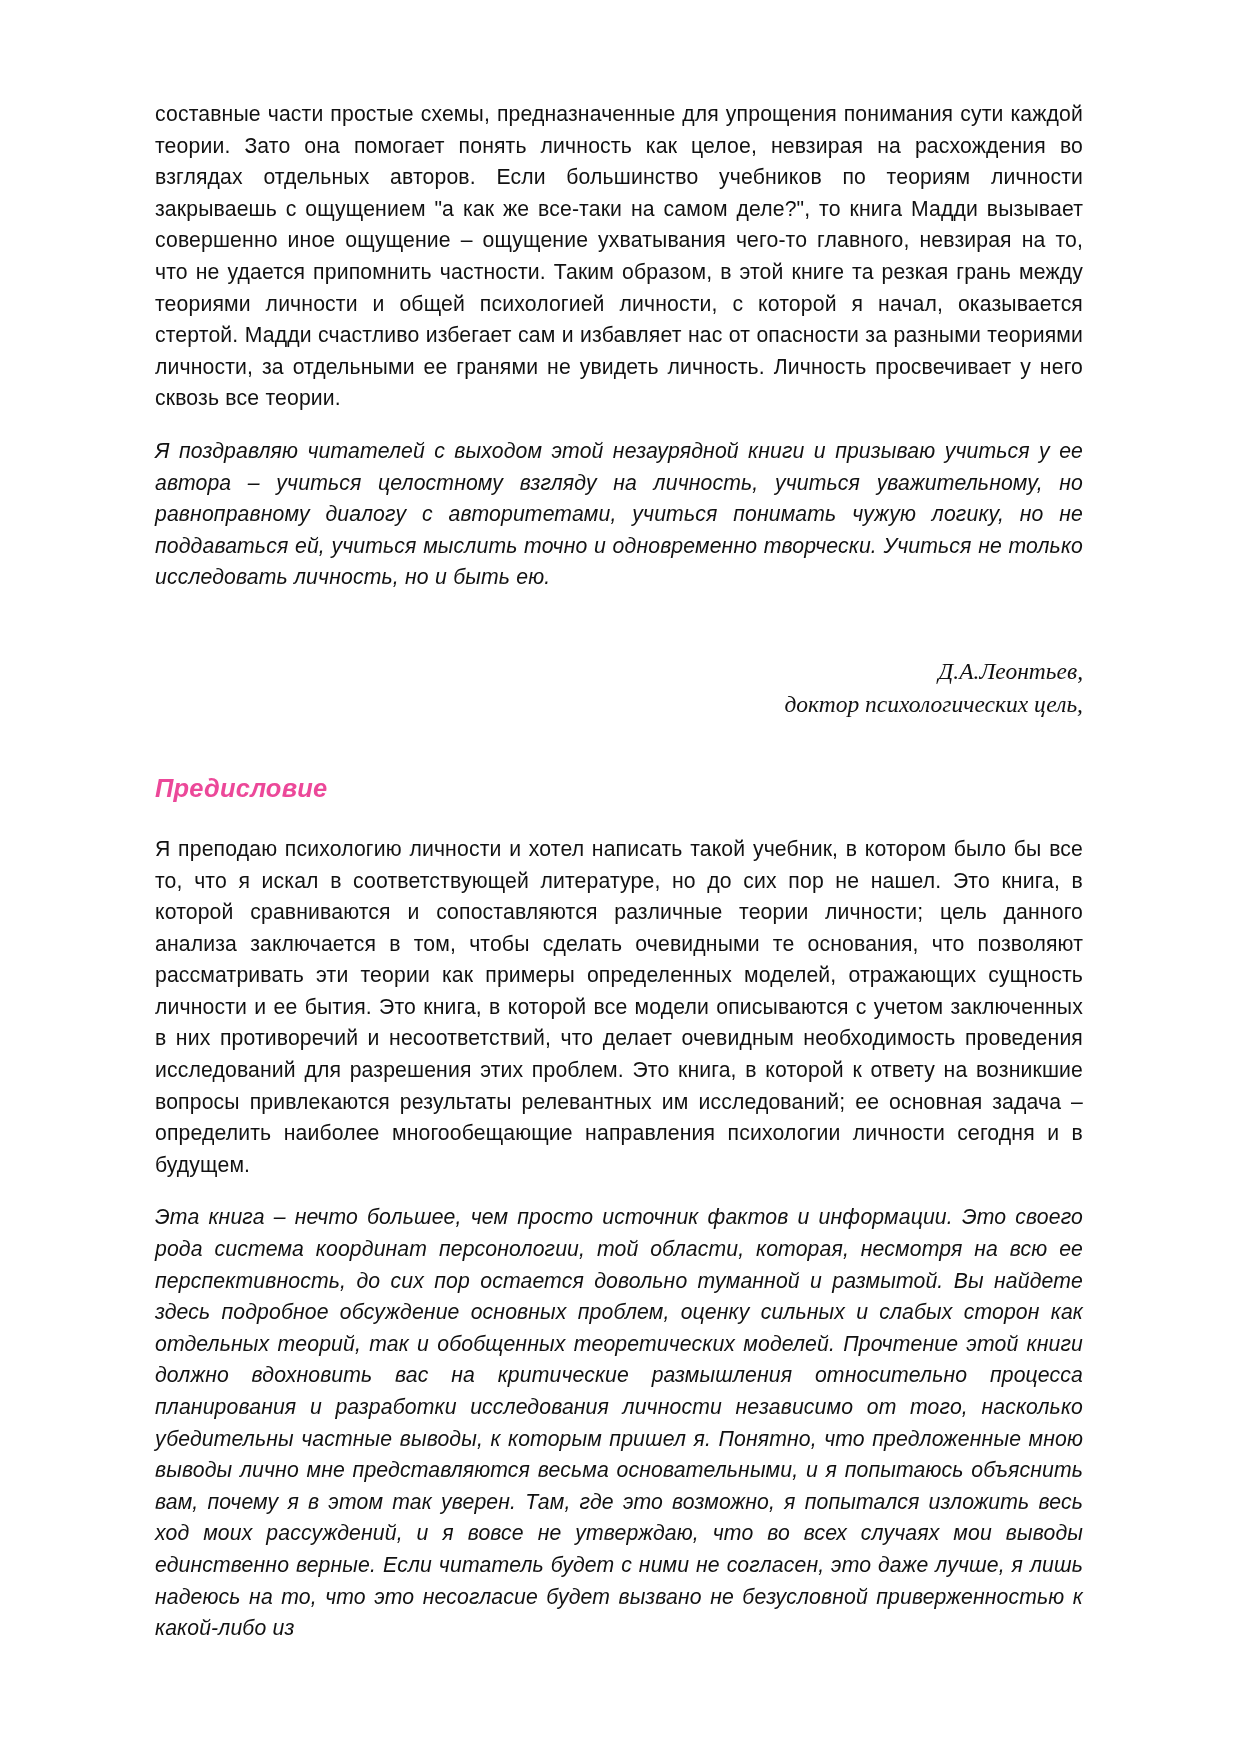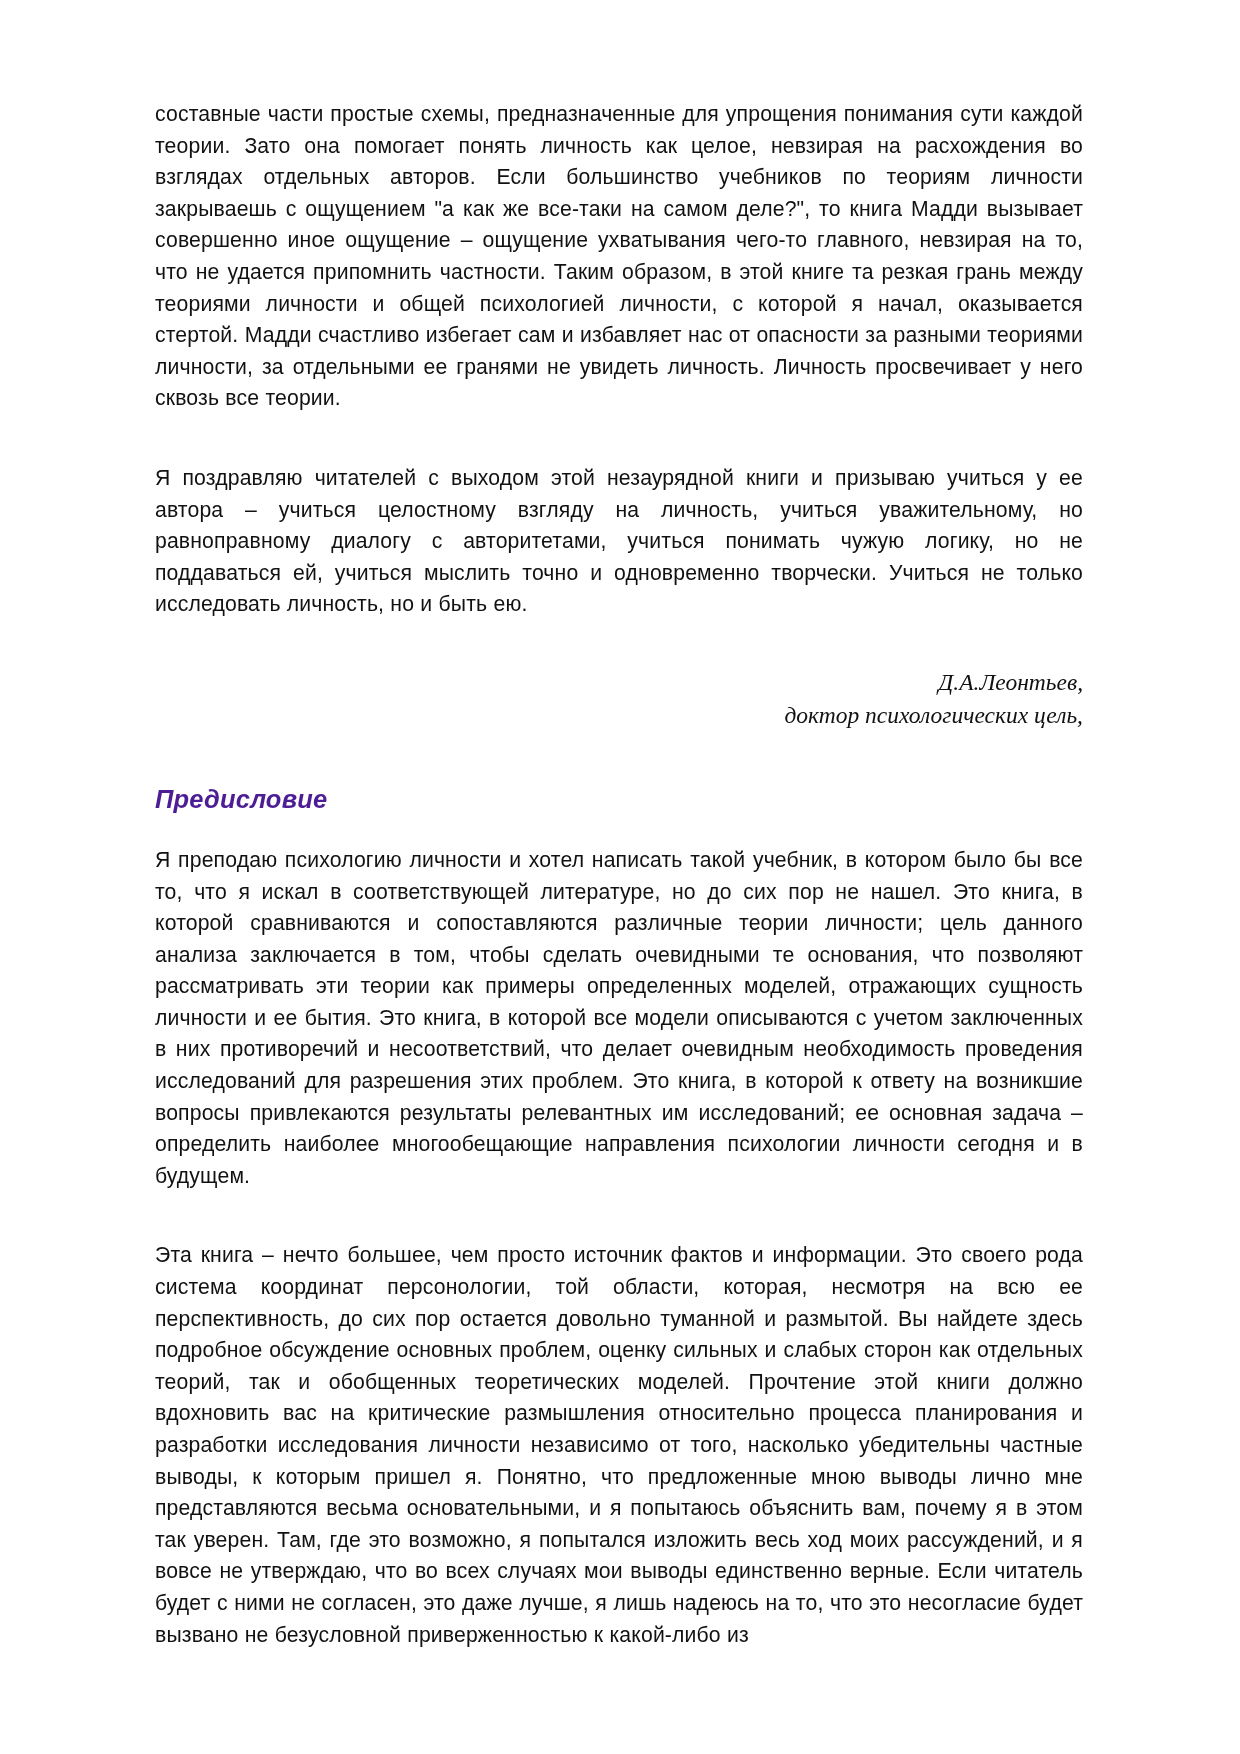--- a/index.html
+++ b/index.html
@@ -29,42 +29,43 @@
     font-size: 21.2px;
     line-height: 31.6px;
     text-align: justify;
     text-justify: inter-word;
     letter-spacing: 0.15px;
     word-spacing: 0.2px;
     color: #111111;
     hyphens: none;
   }
   p.body-par + p.body-par {
-    margin-top: 48px;
+    margin-top: 21px;
+    font-style: italic;
   }
   .signature {
-    margin-top: 46px;
+    margin-top: 62px;
     text-align: right;
     font-family: "Liberation Serif", "DejaVu Serif", serif;
     font-style: italic;
     font-size: 23.5px;
     line-height: 33px;
     color: #111111;
   }
   .signature div {
     white-space: nowrap;
   }
   h2.section-heading {
     margin: 52px 0 30px 0;
     font-size: 25.5px;
     line-height: 30px;
     font-weight: bold;
     font-style: italic;
     letter-spacing: 0.2px;
-    color: #4c1d95;
+    color: #ec4899;
   }
 </style>
 </head>
 <body>
 
 <div class="page">
   <div class="content">
 
     <p class="body-par">составные части простые схемы, предназначенные для упрощения понимания сути каждой теории. Зато она помогает понять личность как целое, невзирая на расхождения во взглядах отдельных авторов. Если большинство учебников по теориям личности закрываешь с ощущением "а как же все-таки на самом деле?", то книга Мадди вызывает совершенно иное ощущение – ощущение ухватывания чего-то главного, невзирая на то, что не удается припомнить частности. Таким образом, в этой книге та резкая грань между теориями личности и общей психологией личности, с которой я начал, оказывается стертой. Мадди счастливо избегает сам и избавляет нас от опасности за разными теориями личности, за отдельными ее гранями не увидеть личность. Личность просвечивает у него сквозь все теории.</p>
 

